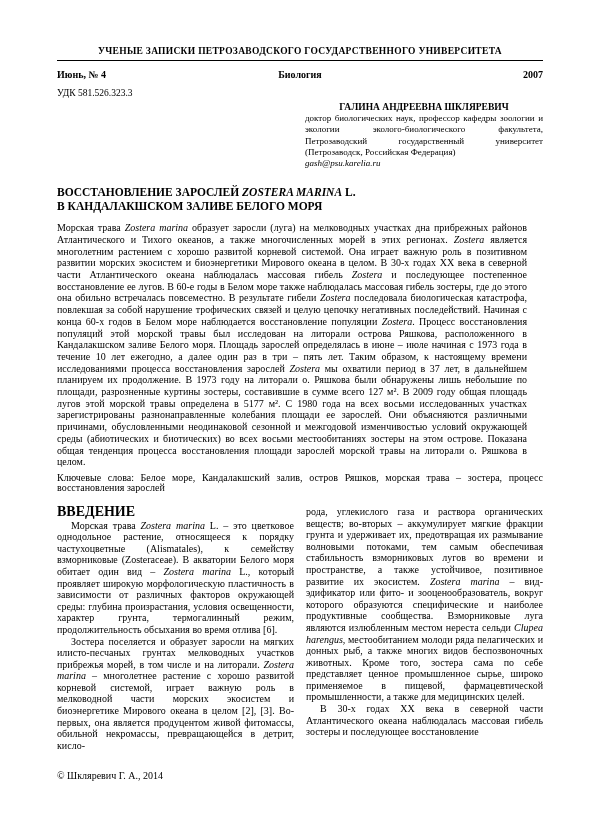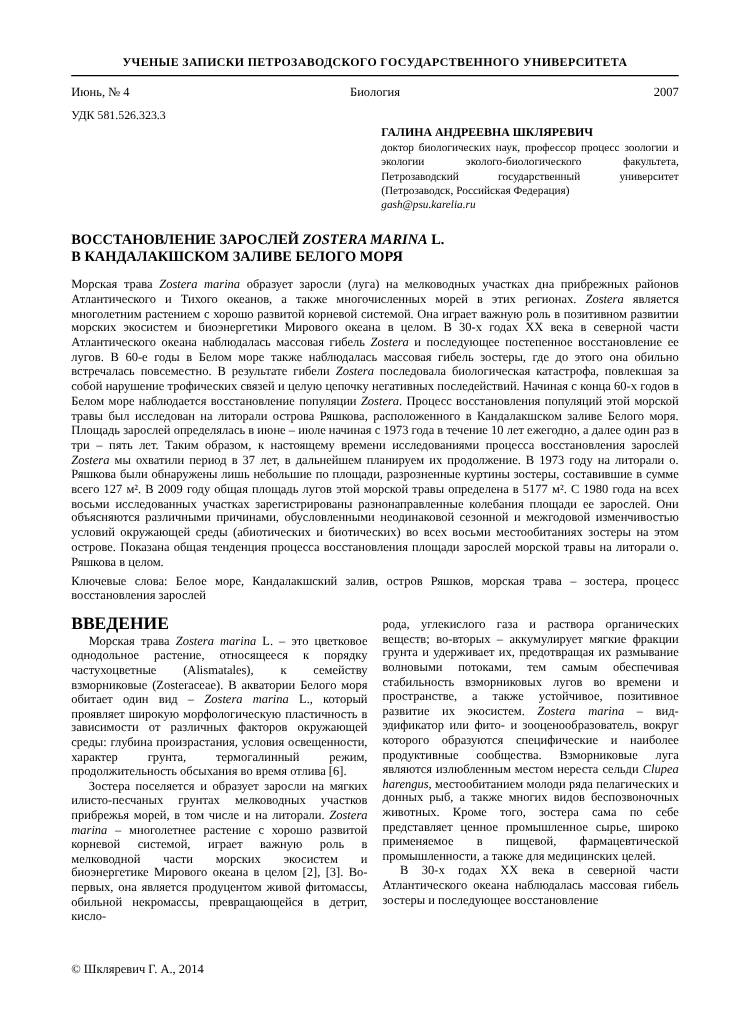--- a/index.html
+++ b/index.html
@@ -10,38 +10,38 @@
   }
   .page { position: relative; width: 600px; height: 820px; overflow: hidden; background: #fff; }
   .content { padding: 46px 57px 0 57px; }
 
   .journal-header {
     text-align: center; font-weight: bold; font-size: 9.5px;
     letter-spacing: 0.3px; padding-bottom: 4px;
   }
   .header-rule { border: none; border-top: 1px solid #000; margin: 0 0 8px 0; }
 
-  .issue-row { display: flex; font-weight: normal; font-size: 10px; line-height: 12px; justify-content: space-between; }
+  .issue-row { display: flex; font-weight: bold; font-size: 10px; line-height: 12px; justify-content: space-between; }
   .issue-row > span { flex: 1; }
   .issue-center { text-align: center; }
   .issue-right { text-align: right; }
 
   .udc { font-size: 9.5px; margin-top: 7px; }
 
   .author-block { width: 238px; margin-left: auto; margin-top: 4px; font-size: 9px; line-height: 11.2px; }
-  .author-name { font-weight: bold; font-size: 9.5px; text-align: left; }
+  .author-name { font-weight: bold; font-size: 9.5px; text-align: center; }
   .author-affiliation { text-align: justify; }
   .author-email { font-style: italic; }
 
   .title {
     font-size: 11.5px; font-weight: bold; text-align: left;
     margin: 17px 0 0 0; line-height: 13.5px;
   }
 
-  .abstract { font-size: 10px; line-height: 11.7px; text-align: justify; margin: 9px 0 0 0; }
+  .abstract { font-size: 10px; line-height: 11.7px; text-align: justify; margin: 9px 16px 0 0; }
   .keywords { font-size: 10px; line-height: 10.5px; text-align: justify; margin: 5px 0 0 0; }
 
   .columns { display: flex; gap: 12px; margin-top: 12px; }
   .col { flex: 1; min-width: 0; font-size: 10px; line-height: 11.6px; text-align: justify; }
   .section-heading { font-weight: bold; font-size: 14px; margin: 0 0 2px 0; }
   .body-para { margin: 0; }
   .indent { text-indent: 14px; }
 
   .copyright { position: absolute; left: 57px; top: 770px; font-size: 10px; }
 
@@ -59,21 +59,21 @@
     <div class="issue-row">
       <span>Июнь, № 4</span>
       <span class="issue-center">Биология</span>
       <span class="issue-right">2007</span>
     </div>
 
     <div class="udc">УДК 581.526.323.3</div>
 
     <div class="author-block">
       <div class="author-name">ГАЛИНА АНДРЕЕВНА ШКЛЯРЕВИЧ</div>
-      <div class="author-affiliation">доктор биологических наук, профессор процесс зоологии и экологии эколого-биологического факультета, Петрозаводский государственный университет (Петрозаводск, Российская Федерация)</div>
+      <div class="author-affiliation">доктор биологических наук, профессор кафедры зоологии и экологии эколого-биологического факультета, Петрозаводский государственный университет (Петрозаводск, Российская Федерация)</div>
       <div class="author-email">gash@psu.karelia.ru</div>
     </div>
 
     <h1 class="title">
       <span><span>ВОССТАНОВЛЕНИЕ ЗАРОСЛЕЙ </span><span class="rt-i">ZOSTERA MARINA</span><span> L.</span></span><br>
       <span>В КАНДАЛАКШСКОМ ЗАЛИВЕ БЕЛОГО МОРЯ</span>
     </h1>
 
     <p class="abstract"><span>Морская трава </span><span class="rt-i">Zostera marina</span><span> образует заросли (луга) на мелководных участках дна прибрежных районов Атлантического и Тихого океанов, а также многочисленных морей в этих регионах. </span><span class="rt-i">Zostera</span><span> является многолетним растением с хорошо развитой корневой системой. Она играет важную роль в позитивном развитии морских экосистем и биоэнергетики Мирового океана в целом. В 30-х годах XX века в северной части Атлантического океана наблюдалась массовая гибель </span><span class="rt-i">Zostera</span><span> и последующее постепенное восстановление ее лугов. В 60-е годы в Белом море также наблюдалась массовая гибель зостеры, где до этого она обильно встречалась повсеместно. В результате гибели </span><span class="rt-i">Zostera</span><span> последовала биологическая катастрофа, повлекшая за собой нарушение трофических связей и целую цепочку негативных последействий. Начиная с конца 60-х годов в Белом море наблюдается восстановление популяции </span><span class="rt-i">Zostera</span><span>. Процесс восстановления популяций этой морской травы был исследован на литорали острова Ряшкова, расположенного в Кандалакшском заливе Белого моря. Площадь зарослей определялась в июне – июле начиная с 1973 года в течение 10 лет ежегодно, а далее один раз в три – пять лет. Таким образом, к настоящему времени исследованиями процесса восстановления зарослей </span><span class="rt-i">Zostera</span><span> мы охватили период в 37 лет, в дальнейшем планируем их продолжение. В 1973 году на литорали о. Ряшкова были обнаружены лишь небольшие по площади, разрозненные куртины зостеры, составившие в сумме всего 127 м². В 2009 году общая площадь лугов этой морской травы определена в 5177 м². С 1980 года на всех восьми исследованных участках зарегистрированы разнонаправленные колебания площади ее зарослей. Они объясняются различными причинами, обусловленными неодинаковой сезонной и межгодовой изменчивостью условий окружающей среды (абиотических и биотических) во всех восьми местообитаниях зостеры на этом острове. Показана общая тенденция процесса восстановления площади зарослей морской травы на литорали о. Ряшкова в целом.</span></p>
 

